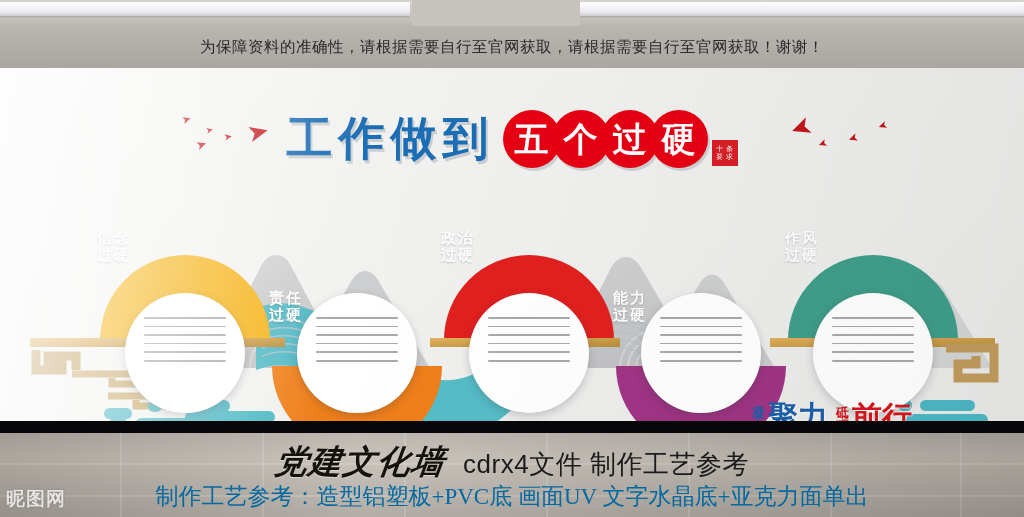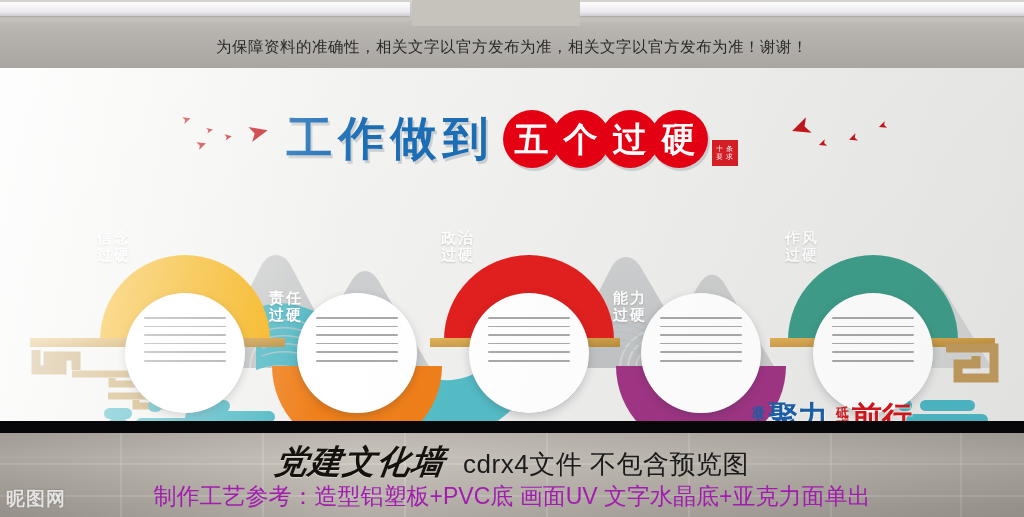--- a/index.html
+++ b/index.html
@@ -42,21 +42,21 @@
   .floor-shade{position:absolute;inset:0;background:linear-gradient(90deg,rgba(0,0,0,.12),rgba(255,255,255,.10) 35%,rgba(0,0,0,.14));}
 
   .cap1{position:absolute;left:0;top:440px;width:1024px;text-align:center;
     display:flex;align-items:baseline;justify-content:center;gap:18px;}
   .cap1 .calli{font-family:"DejaVu Serif","Liberation Serif",serif;font-size:33px;font-weight:700;
     font-style:italic;color:#15110d;letter-spacing:1px;transform:skewX(-7deg);
     text-shadow:0 1px 0 rgba(255,255,255,.35);}
   .cap1 .plain{font-size:26px;color:#1b1b1b;letter-spacing:.5px;}
 
   .cap2{position:absolute;left:0;top:481px;width:1024px;text-align:center;}
-  .cap2 span{font-size:23px;color:#a21caf;letter-spacing:0px;}
+  .cap2 span{font-size:23px;color:#0369a1;letter-spacing:0px;font-family:Liberation Serif, serif;}
 
   
   .wm{position:absolute;left:6px;top:486px;display:flex;align-items:center;gap:2px;opacity:.72;}
   .wm .wm-cn{font-size:19px;color:#ffffff;font-weight:700;letter-spacing:1px;
      text-shadow:0 0 2px rgba(0,0,0,.45);}
   .wm .wm-url{font-size:17px;color:#f2f2f2;text-shadow:0 0 2px rgba(0,0,0,.45);}
 
   
   .idtag{position:absolute;right:4px;top:489px;font-size:13px;color:#efefef;opacity:.85;
     text-shadow:0 0 2px rgba(0,0,0,.5);white-space:nowrap;}
@@ -111,21 +111,21 @@
 
 <div id="stage">
 
   <div class="ceiling">
     <div class="ceil-lamp l1"></div>
     <div class="ceil-lamp l2"></div>
     <div class="ceil-col"></div>
   </div>
 
   <div class="notice-band">
-    <div class="notice-text">为保障资料的准确性，相关文字以官方发布为准，相关文字以官方发布为准！谢谢！</div>
+    <div class="notice-text">为保障资料的准确性，请根据需要自行至官网获取，请根据需要自行至官网获取！谢谢！</div>
   </div>
 
   <div class="wall">
     <div class="art">
 
       <svg width="1024" height="358" viewBox="0 0 1024 358" style="position:absolute;left:0;top:0;">
         <defs>
           <clipPath id="cDisc1">
               <circle cx="185" cy="285" r="60"></circle>
             </clipPath>
@@ -419,21 +419,21 @@
     <div class="tile v" style="left:688px;"></div>
     <div class="tile v" style="left:830px;"></div>
     <div class="tile v" style="left:960px;"></div>
     <div class="tile h" style="top:30px;"></div>
     <div class="tile h" style="top:62px;"></div>
     <div class="floor-shade"></div>
   </div>
 
   <div class="cap1">
     <span class="calli">党建文化墙</span>
-    <span class="plain">cdrx4文件 不包含预览图</span>
+    <span class="plain">cdrx4文件 制作工艺参考</span>
   </div>
 
   <div class="cap2">
     <span>制作工艺参考：造型铝塑板+PVC底 画面UV 文字水晶底+亚克力面单出</span>
   </div>
 
   <div class="wm">
     <span class="wm-cn">昵图网</span>
   </div>
 

